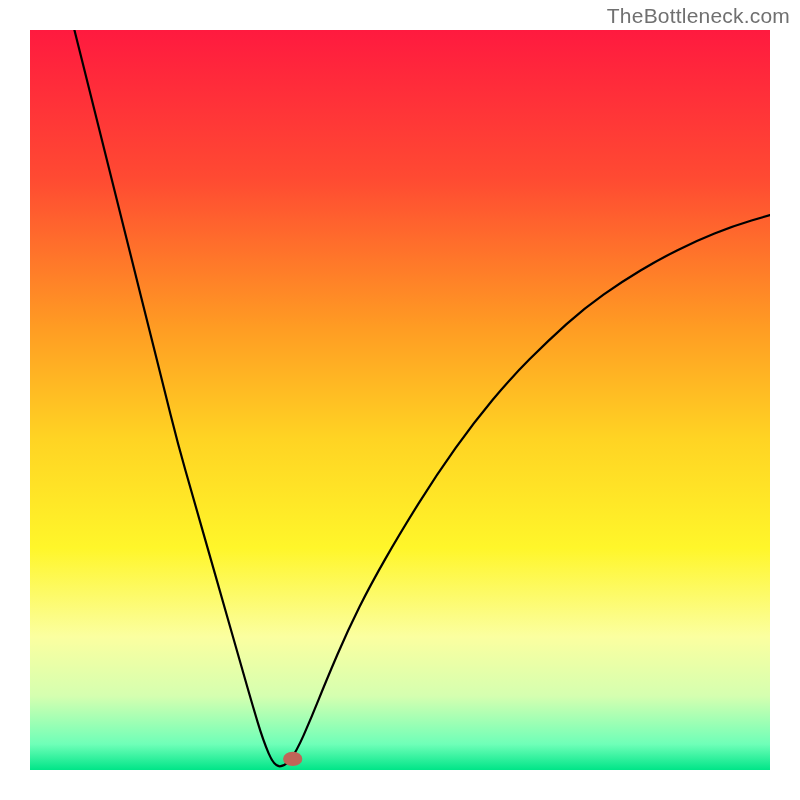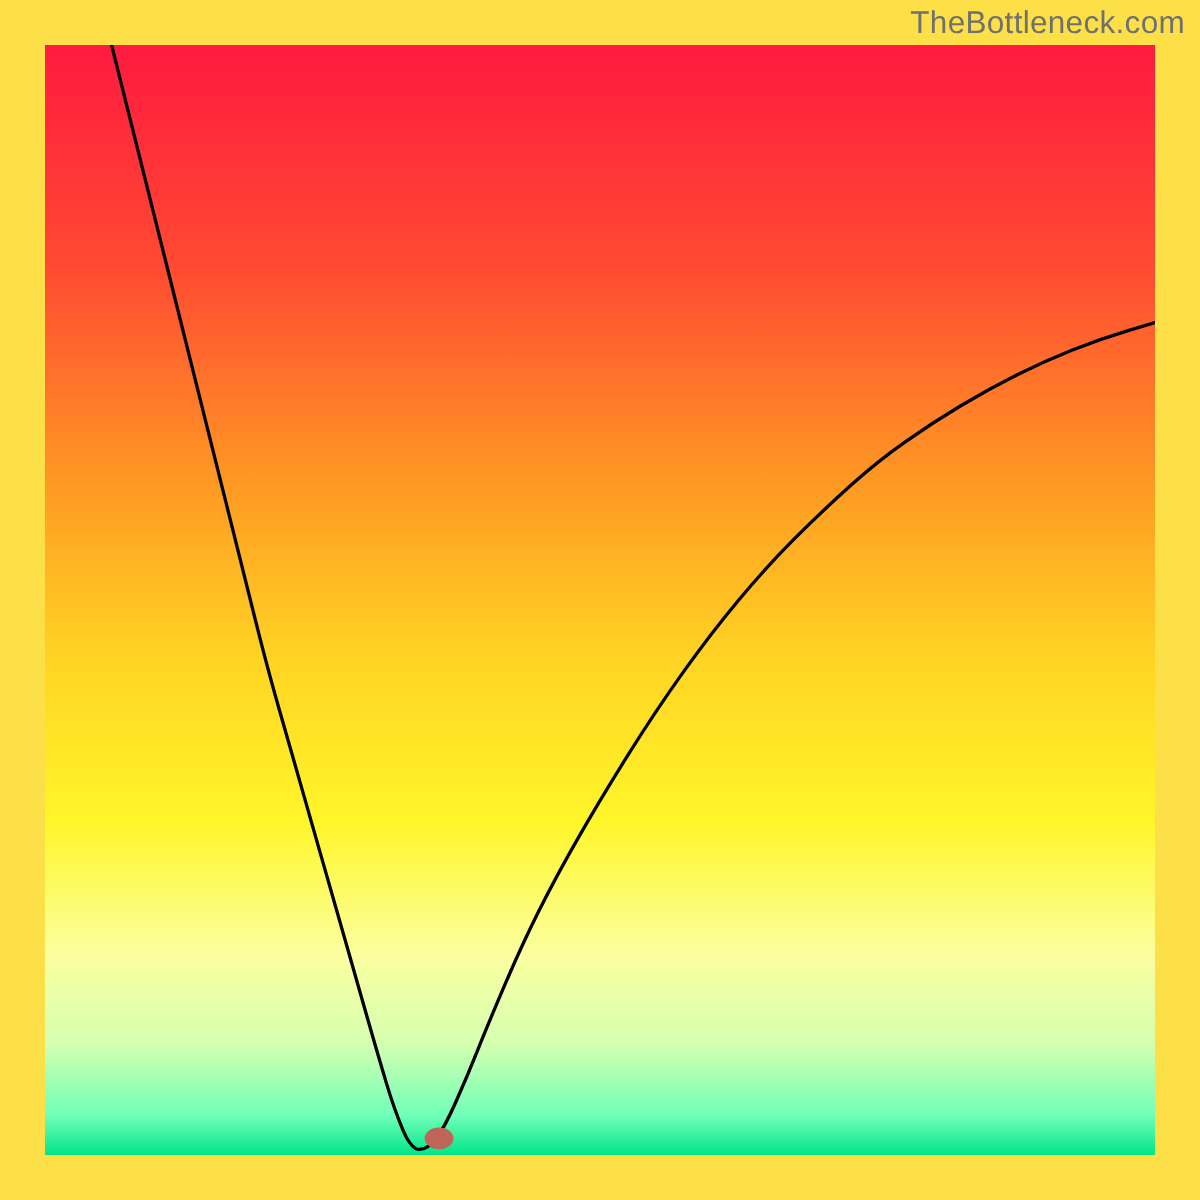--- a/index.html
+++ b/index.html
@@ -8,21 +8,21 @@
     width: 800px;
     height: 800px;
     background: #000;
     font-family: Arial, Helvetica, sans-serif;
     overflow: hidden;
   }
   .frame {
     position: relative;
     width: 800px;
     height: 800px;
-    background: #fde047;
+    background: #ffffff;
   }
   .watermark {
     position: absolute;
     top: 4px;
     right: 10px;
     color: #707070;
     font-size: 21px;
     letter-spacing: 0.2px;
     font-weight: 500;
     user-select: none;

